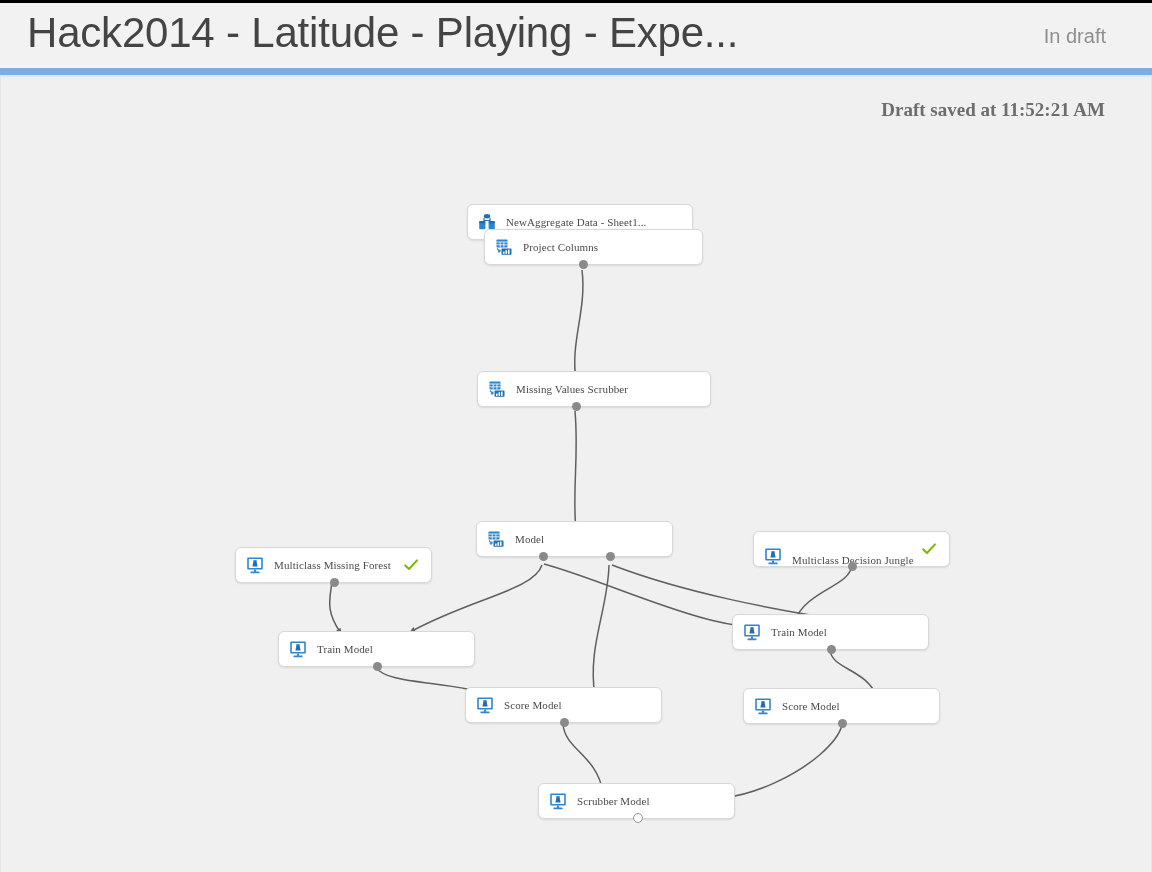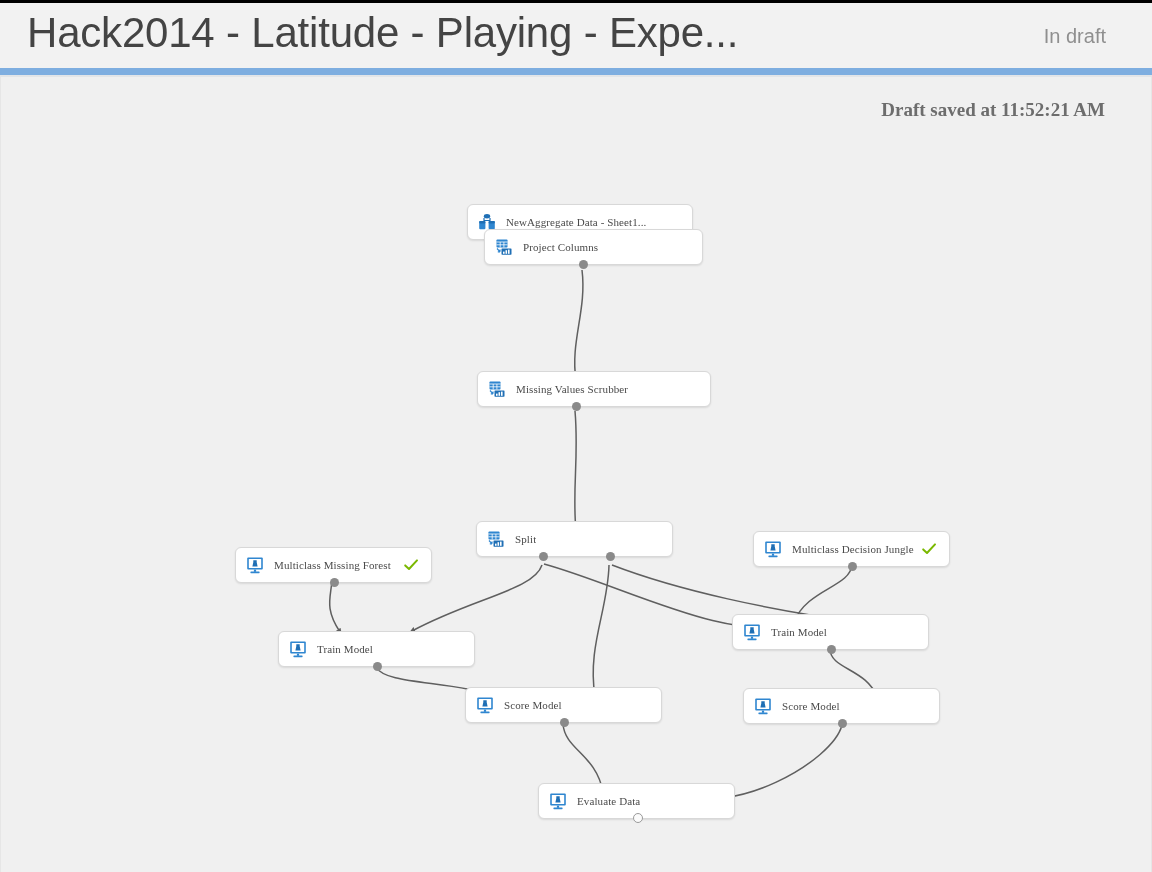--- a/index.html
+++ b/index.html
@@ -268,41 +268,41 @@
           <line x1="2.5" y1="7.8" x2="13.5" y2="7.8"></line>
         </g>
         <path d="M3 11.5 L6 14.8 M6 14.8 L6 12.6 M6 14.8 L3.8 14.8" stroke="#2f86d0" stroke-width="1.2" fill="none"></path>
         <rect x="7.5" y="11.5" width="10" height="6.2" rx="0.6" fill="#1f6fb5"></rect>
         <g fill="#ffffff">
           <rect x="9" y="14.6" width="1.6" height="2.2"></rect>
           <rect x="11.5" y="13.2" width="1.6" height="3.6"></rect>
           <rect x="14" y="12.6" width="1.6" height="4.2"></rect>
         </g>
       </svg>
-      <span class="node-label">Split</span>
+      <span class="node-label">Model</span>
       <span class="port" style="left:62px; bottom:-5px;"></span>
       <span class="port" style="left:129px; bottom:-5px;"></span>
     </div>
 
     <div class="node" style="left:234px; top:470px; width:197px;">
       <svg class="node-icon" viewBox="0 0 20 20">
         <rect x="2.2" y="2.6" width="15.6" height="12" rx="1" fill="#2f86d0"></rect>
         <rect x="3.8" y="4.1" width="12.4" height="9" rx="0.5" fill="#ffffff"></rect>
         <path d="M8.3 5.2 L11.7 5.2 L11.7 7.2 L12.6 11.6 L7.4 11.6 L8.3 7.2 Z" fill="#1f6fb5"></path>
         <rect x="8.9" y="14.6" width="2.2" height="2.2" fill="#2f86d0"></rect>
         <rect x="5.4" y="16.6" width="9.2" height="1.6" rx="0.6" fill="#2f86d0"></rect>
       </svg>
       <span class="node-label">Multiclass Missing Forest</span>
       <svg class="node-check" viewBox="0 0 16 16">
         <path d="M2.2 8.4 L6 12 L14 3.4" stroke="#7ab800" stroke-width="2" fill="none" stroke-linecap="round" stroke-linejoin="round"></path>
       </svg>
       <span class="port" style="left:94px; bottom:-5px;"></span>
     </div>
 
-    <div class="node" style="left:752px; top:454px; width:197px;">
+    <div class="node" style="left:752px; top:454px; width:197px;align-items:flex-end;">
       <svg class="node-icon" viewBox="0 0 20 20">
         <rect x="2.2" y="2.6" width="15.6" height="12" rx="1" fill="#2f86d0"></rect>
         <rect x="3.8" y="4.1" width="12.4" height="9" rx="0.5" fill="#ffffff"></rect>
         <path d="M8.3 5.2 L11.7 5.2 L11.7 7.2 L12.6 11.6 L7.4 11.6 L8.3 7.2 Z" fill="#1f6fb5"></path>
         <rect x="8.9" y="14.6" width="2.2" height="2.2" fill="#2f86d0"></rect>
         <rect x="5.4" y="16.6" width="9.2" height="1.6" rx="0.6" fill="#2f86d0"></rect>
       </svg>
       <span class="node-label">Multiclass Decision Jungle</span>
       <svg class="node-check" viewBox="0 0 16 16">
         <path d="M2.2 8.4 L6 12 L14 3.4" stroke="#7ab800" stroke-width="2" fill="none" stroke-linecap="round" stroke-linejoin="round"></path>
@@ -359,18 +359,18 @@
     </div>
 
     <div class="node" style="left:537px; top:706px; width:197px;">
       <svg class="node-icon" viewBox="0 0 20 20">
         <rect x="2.2" y="2.6" width="15.6" height="12" rx="1" fill="#2f86d0"></rect>
         <rect x="3.8" y="4.1" width="12.4" height="9" rx="0.5" fill="#ffffff"></rect>
         <path d="M8.3 5.2 L11.7 5.2 L11.7 7.2 L12.6 11.6 L7.4 11.6 L8.3 7.2 Z" fill="#1f6fb5"></path>
         <rect x="8.9" y="14.6" width="2.2" height="2.2" fill="#2f86d0"></rect>
         <rect x="5.4" y="16.6" width="9.2" height="1.6" rx="0.6" fill="#2f86d0"></rect>
       </svg>
-      <span class="node-label">Evaluate Data</span>
+      <span class="node-label">Scrubber Model</span>
       <span class="port port-hollow" style="left:94px; bottom:-5px;"></span>
     </div>
 
   </div>
 </div>
 
 </body></html>

